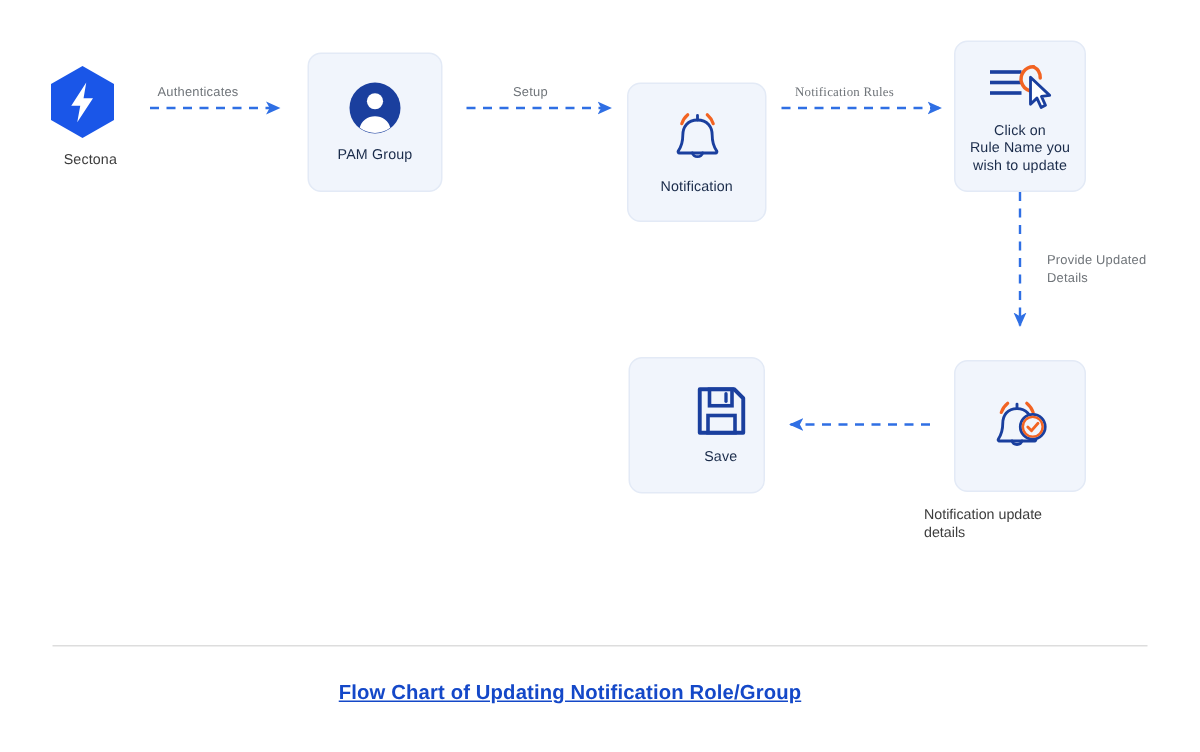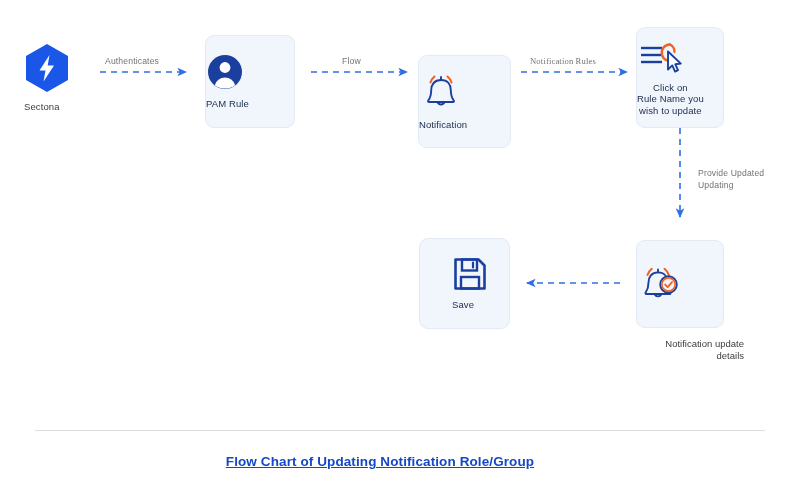--- a/index.html
+++ b/index.html
@@ -24,21 +24,21 @@
 
   
   .node {
     position: absolute;
     box-sizing: border-box;
     background: #f1f5fc;
     border: 1px solid #e3eaf6;
     border-radius: 9px;
     display: flex;
     flex-direction: column;
-    align-items: flex-start;
+    align-items: center;
     justify-content: center;
   }
   .node-icon {
     display: flex;
     align-items: center;
     justify-content: center;
   }
   .node-label {
     margin-top: 7px;
     font-size: 9.5px;
@@ -47,34 +47,34 @@
     line-height: 11.5px;
     letter-spacing: .1px;
     white-space: pre-line;
   }
 
   
   .plain-node {
     position: absolute;
     display: flex;
     flex-direction: column;
-    align-items: flex-start;
+    align-items: flex-end;
   }
   .plain-node .node-label {
     margin-top: 8px;
     color: #3d3d3d;
     font-size: 9.5px;
   }
 
   
   .outside-label {
     position: absolute;
     font-size: 9.5px;
     color: #3d3d3d;
-    text-align: right;
+    text-align: left;
     line-height: 12px;
     white-space: pre-line;
   }
 
   
   .edge-label {
     position: absolute;
     font-size: 8.6px;
     color: #6f7479;
     letter-spacing: .15px;
@@ -142,46 +142,46 @@
       <line x1="680" y1="128" x2="680" y2="217" stroke="#2f6fe4" stroke-width="1.6" stroke-dasharray="6,5" marker-end="url(#arrow-down)"></line>
     </g>
 
     <g>
       <line x1="620" y1="283" x2="527" y2="283" stroke="#2f6fe4" stroke-width="1.6" stroke-dasharray="6,5" marker-end="url(#arrow-left)"></line>
     </g>
   </svg>
 
   <div class="edge-label" style="left:105px; top:55px;">Authenticates</div>
 
-  <div class="edge-label" style="left:342px; top:55px;">Flow</div>
+  <div class="edge-label" style="left:342px; top:55px;">Setup</div>
 
   <div class="edge-label" style="left:530px; top:55px;font-family:Liberation Serif, serif;">Notification Rules</div>
 
   <div class="edge-label" style="left:698px; top:167px;">Provide Updated
-Updating</div>
+Details</div>
 
   <div class="plain-node" style="left:24px; top:43px; width:54px;">
     <span class="node-icon">
       <svg width="46" height="50" viewBox="0 0 46 50">
         <polygon points="23,1 44,13 44,37 23,49 2,37 2,13" fill="#1a56e8"></polygon>
         <path d="M25.5,12 L15.5,27.5 L21.5,27.5 L19.5,38.5 L30,22.5 L23.7,22.5 Z" fill="#ffffff"></path>
       </svg>
     </span>
     <span class="node-label">Sectona</span>
   </div>
 
   <div class="node" style="left:205px; top:35px; width:90px; height:93px;">
     <span class="node-icon">
       <svg width="38" height="38" viewBox="0 0 38 38">
         <circle cx="19" cy="19" r="17" fill="#1a3f9e"></circle>
         <circle cx="19" cy="14.5" r="5.4" fill="#ffffff"></circle>
         <path d="M8.8,32.2 a10.4,9.6 0 0 1 20.4,0 a17,17 0 0 1 -20.4,0 Z" fill="#ffffff"></path>
       </svg>
     </span>
-    <span class="node-label">PAM Rule</span>
+    <span class="node-label">PAM Group</span>
   </div>
 
   <div class="node" style="left:418px; top:27px; width:93px; height:93px;margin-top:28px;">
     <span class="node-icon">
       <svg width="44" height="40" viewBox="0 0 44 40">
 
         <path d="M11.5,10.5 A13,13 0 0 1 15.5,4.5" stroke="#f26322" stroke-width="2.1" fill="none" stroke-linecap="round"></path>
         <path d="M32.5,10.5 A13,13 0 0 0 28.5,4.5" stroke="#f26322" stroke-width="2.1" fill="none" stroke-linecap="round"></path>
 
         <path d="M22,8 C15.4,8 12.2,12.6 12.2,18.2 C12.2,24.5 10.2,27.2 9.2,28.6 C8.8,29.2 9.2,30 9.9,30 L34.1,30 C34.8,30 35.2,29.2 34.8,28.6 C33.8,27.2 31.8,24.5 31.8,18.2 C31.8,12.6 28.6,8 22,8 Z" stroke="#1a3f9e" stroke-width="1.9" fill="none" stroke-linejoin="round"></path>

